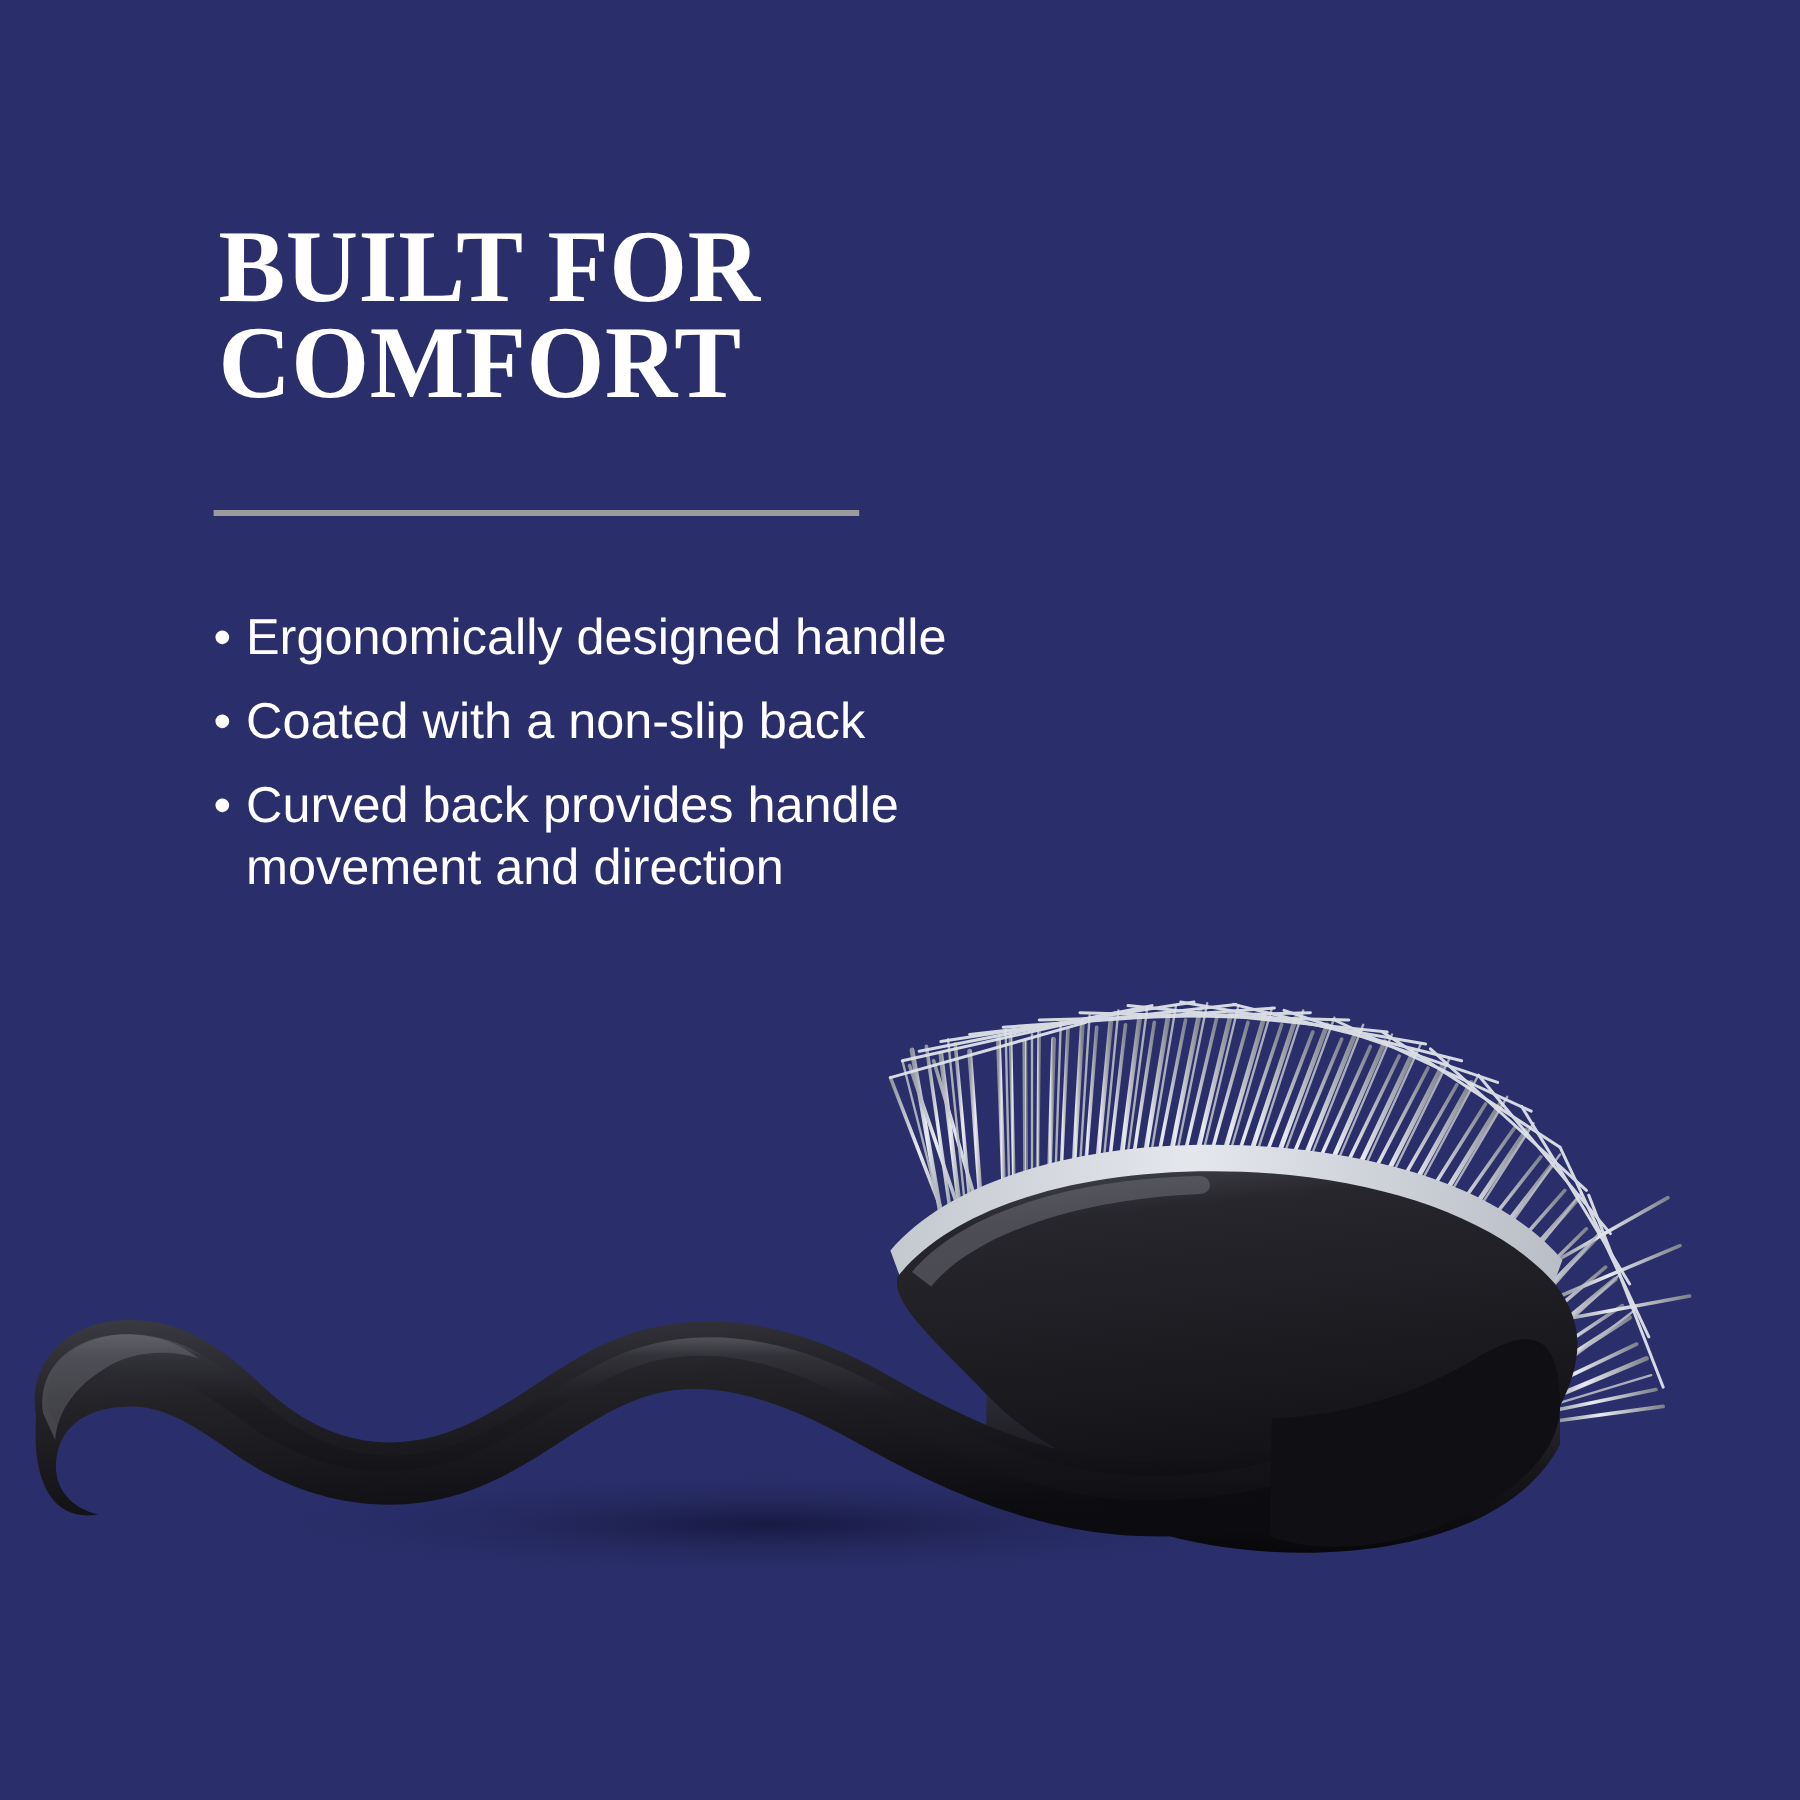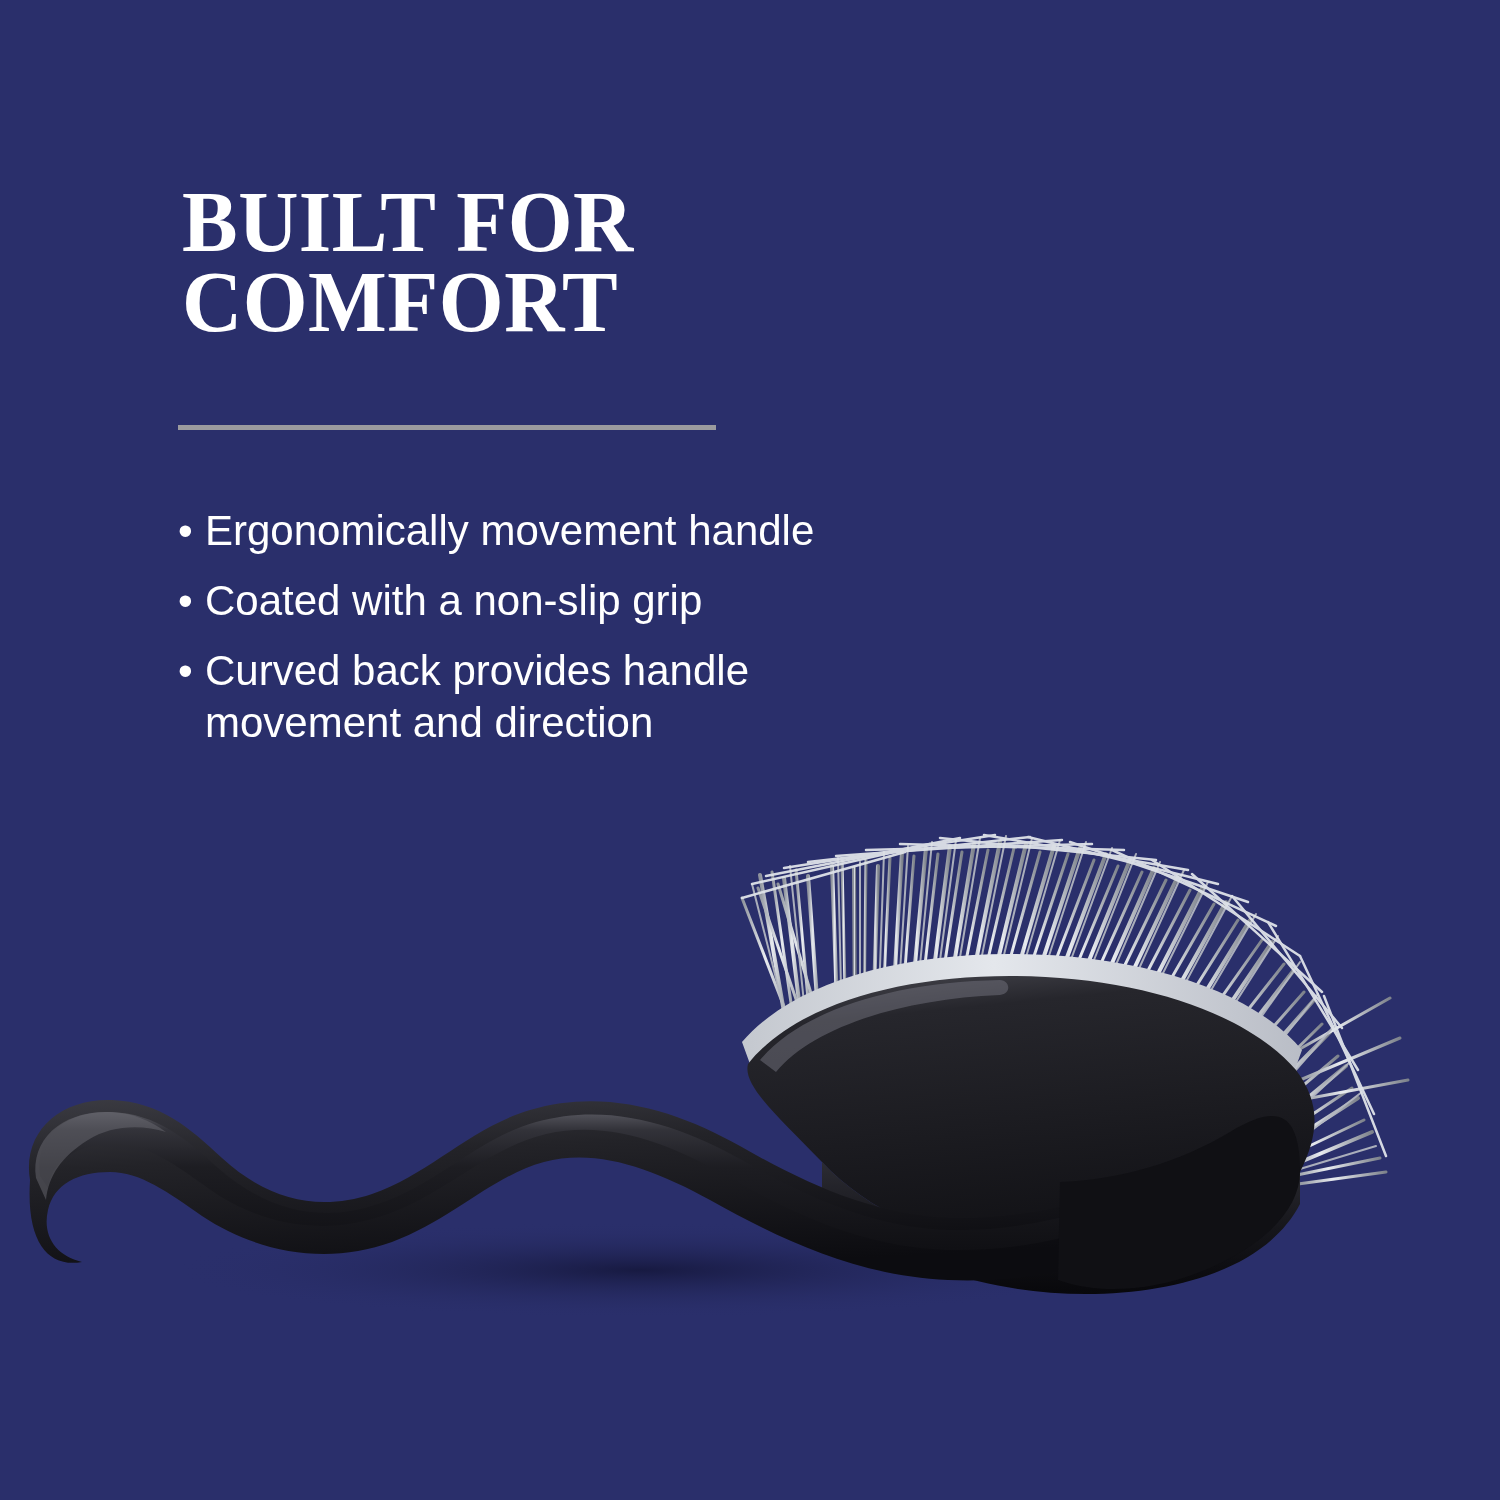--- a/index.html
+++ b/index.html
@@ -90,26 +90,26 @@
 
   <div id="headline">BUILT FOR
 COMFORT</div>
 
   <div id="divider"></div>
 
   <div id="bullets">
 
     <div class="bullet-row">
       <span class="bullet-dot">•</span>
-      <span class="bullet-text">Ergonomically movement handle</span>
+      <span class="bullet-text">Ergonomically designed handle</span>
     </div>
 
     <div class="bullet-row">
       <span class="bullet-dot">•</span>
-      <span class="bullet-text">Coated with a non-slip grip</span>
+      <span class="bullet-text">Coated with a non-slip back</span>
     </div>
 
     <div class="bullet-row">
       <span class="bullet-dot">•</span>
       <span class="bullet-text">Curved back provides handle
 movement and direction</span>
     </div>
 
   </div>
 

